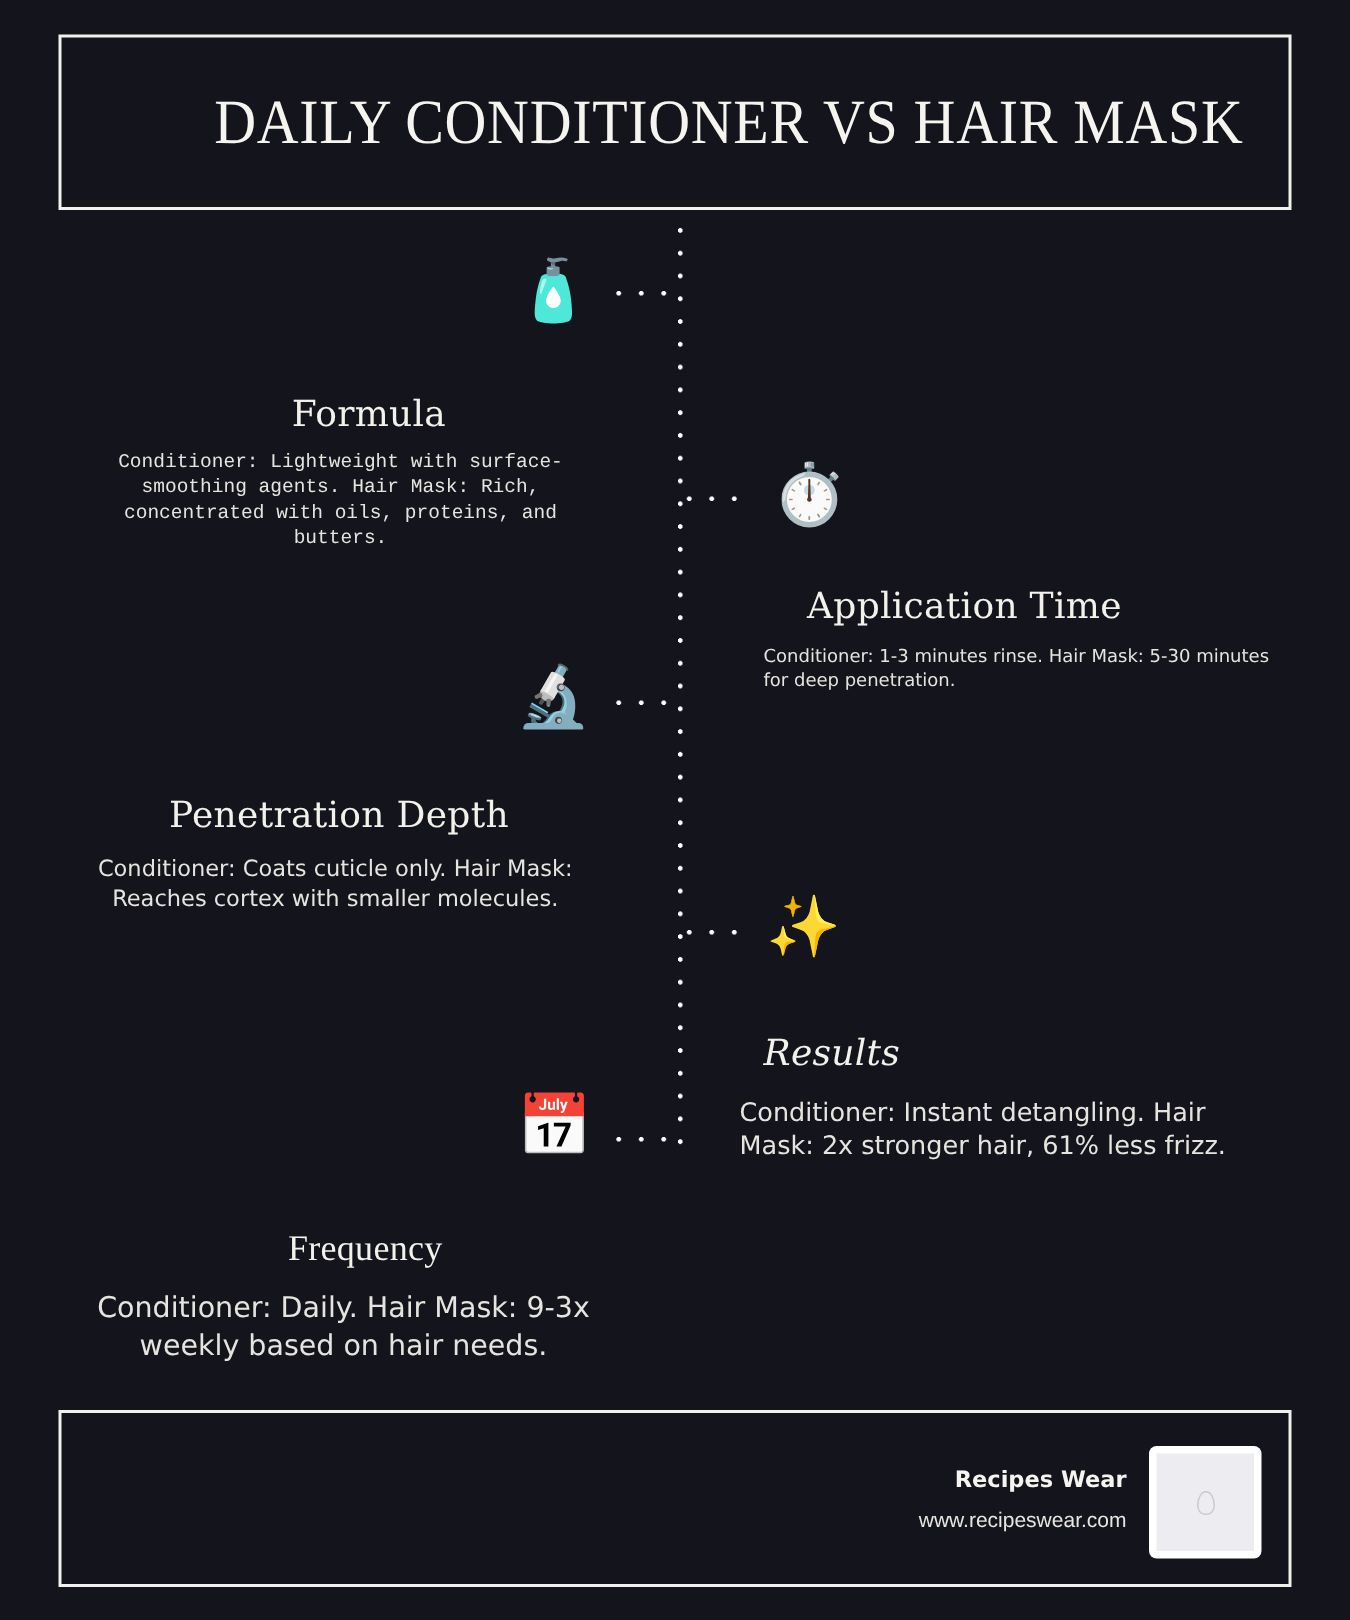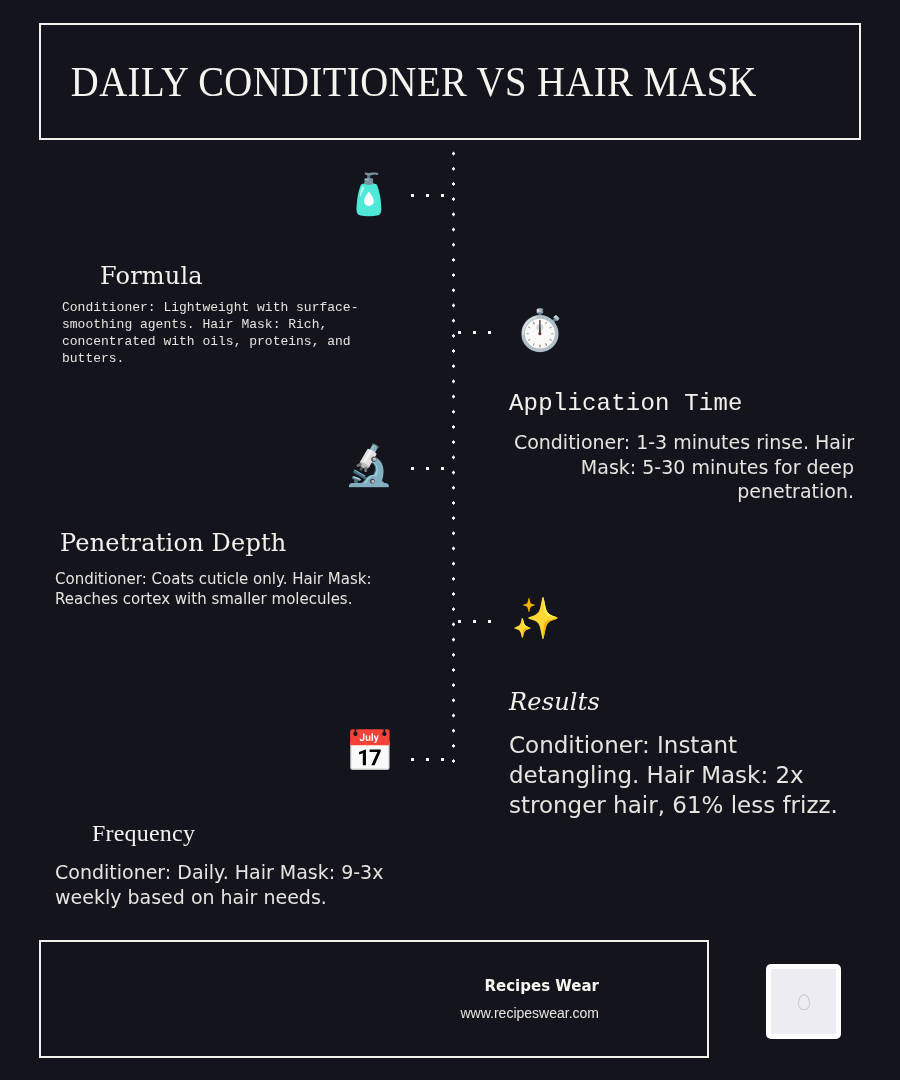--- a/index.html
+++ b/index.html
@@ -1,21 +1,21 @@
 <!DOCTYPE html>
 <html><head>
   <meta charset="utf-8">
   <style>
     * { box-sizing: border-box; margin: 0; padding: 0; }
     html, body { width: 900px; height: 1080px; background: #13141c; overflow: hidden; }
     body { position: relative; color: #f3f1ec; font-family: "DejaVu Sans", sans-serif; }
 
     .title-box {
       position: absolute; left: 39px; top: 23px; width: 822px; height: 117px;
-      border: 2px solid #f3f1ec; display: flex; align-items: center; justify-content: flex-start;
+      border: 2px solid #f3f1ec; display: flex; align-items: center; justify-content: flex-end;
     }
     .title-box h1 {
       font-family: "Liberation Serif", serif; font-weight: normal;
       font-size: 42px; letter-spacing: 0.5px; color: #f6f4ef;
       transform: scaleX(0.92);
     }
 
     .vline {
       position: absolute; left: 452px; top: 146px; width: 3px; height: 618px;
       background-image: radial-gradient(circle, #ffffff 1.4px, transparent 1.6px);
@@ -32,25 +32,25 @@
       font-family: "DejaVu Sans", sans-serif;
     }
 
     .heading {
       position: absolute; font-family: "DejaVu Serif", serif; font-size: 24px; color: #f3f1ec;
       letter-spacing: 0.2px;
     }
     .desc {
       position: absolute; font-family: "DejaVu Sans", sans-serif; color: #e6e4df; line-height: 1.3;
     }
-    .left { text-align: left; }
+    .left { text-align: center; }
     .right { text-align: left; }
 
     .footer-box {
-      position: absolute; left: 39px; top: 940px; width: 670px; height: 118px;
+      position: absolute; left: 39px; top: 940px; width: 822px; height: 118px;
       border: 2px solid #f3f1ec;
     }
     .brand-name {
       position: absolute; right: 108px; top: 35px; font-family: "DejaVu Sans", sans-serif;
       font-weight: bold; font-size: 15px; color: #f6f4ef;
     }
     .brand-url {
       position: absolute; right: 108px; top: 63px; font-family: Liberation Sans, sans-serif;
       font-size: 14px; color: #e8e6e1;
     }
@@ -74,32 +74,32 @@
 
 <div class="vline"></div>
 
 <div class="hline" style="left:405px; top:194px; width:50px;"></div>
 <div class="icon" style="left:341px; top:174px;">🧴</div>
 <div class="heading left" style="left:100px; width:292px; top:262px;">Formula</div>
 <div class="desc left" style="left:62px; width:330px; top:300px; font-size:13px;font-family:Liberation Mono, monospace;">Conditioner: Lightweight with surface-smoothing agents. Hair Mask: Rich, concentrated with oils, proteins, and butters.</div>
 
 <div class="hline" style="left:452px; top:331px; width:50px;"></div>
 <div class="icon" style="left:512px; top:310px;">⏱️</div>
-<div class="heading right" style="left:509px; width:340px; top:390px;font-family:Liberation Mono, monospace;">Application Time</div>
-<div class="desc right" style="left:509px; width:345px; top:430px; font-size:19px;text-align:right;">Conditioner: 1-3 minutes rinse. Hair Mask: 5-30 minutes for deep penetration.</div>
+<div class="heading right" style="left:538px; width:340px; top:390px;">Application Time</div>
+<div class="desc right" style="left:509px; width:345px; top:430px; font-size:12px;">Conditioner: 1-3 minutes rinse. Hair Mask: 5-30 minutes for deep penetration.</div>
 
 <div class="hline" style="left:405px; top:467px; width:50px;"></div>
 <div class="icon" style="left:341px; top:445px;">🔬</div>
 <div class="heading left" style="left:60px; width:332px; top:529px;">Penetration Depth</div>
 <div class="desc left" style="left:55px; width:337px; top:570px; font-size:15px;">Conditioner: Coats cuticle only. Hair Mask: Reaches cortex with smaller molecules.</div>
 
 <div class="hline" style="left:452px; top:620px; width:50px;"></div>
 <div class="icon" style="left:508px; top:598px;">✨</div>
 <div class="heading right" style="left:509px; width:340px; top:688px;font-style:italic;">Results</div>
-<div class="desc right" style="left:509px; width:350px; top:731px; font-size:23px;">Conditioner: Instant detangling. Hair Mask: 2x stronger hair, 61% less frizz.</div>
+<div class="desc right" style="left:493px; width:350px; top:731px; font-size:17px;">Conditioner: Instant detangling. Hair Mask: 2x stronger hair, 61% less frizz.</div>
 
 <div class="hline" style="left:405px; top:758px; width:50px;"></div>
 <div class="icon" style="left:342px; top:731px;">📅</div>
 <div class="heading left" style="left:92px; width:303px; top:820px;font-family:Liberation Serif, serif;">Frequency</div>
 <div class="desc left" style="left:55px; width:348px; top:860px; font-size:19px;">Conditioner: Daily. Hair Mask: 9-3x weekly based on hair needs.</div>
 
 <div class="footer-box">
   <div class="brand-name">Recipes Wear</div>
   <div class="brand-url">www.recipeswear.com</div>
   <div class="logo-card">

